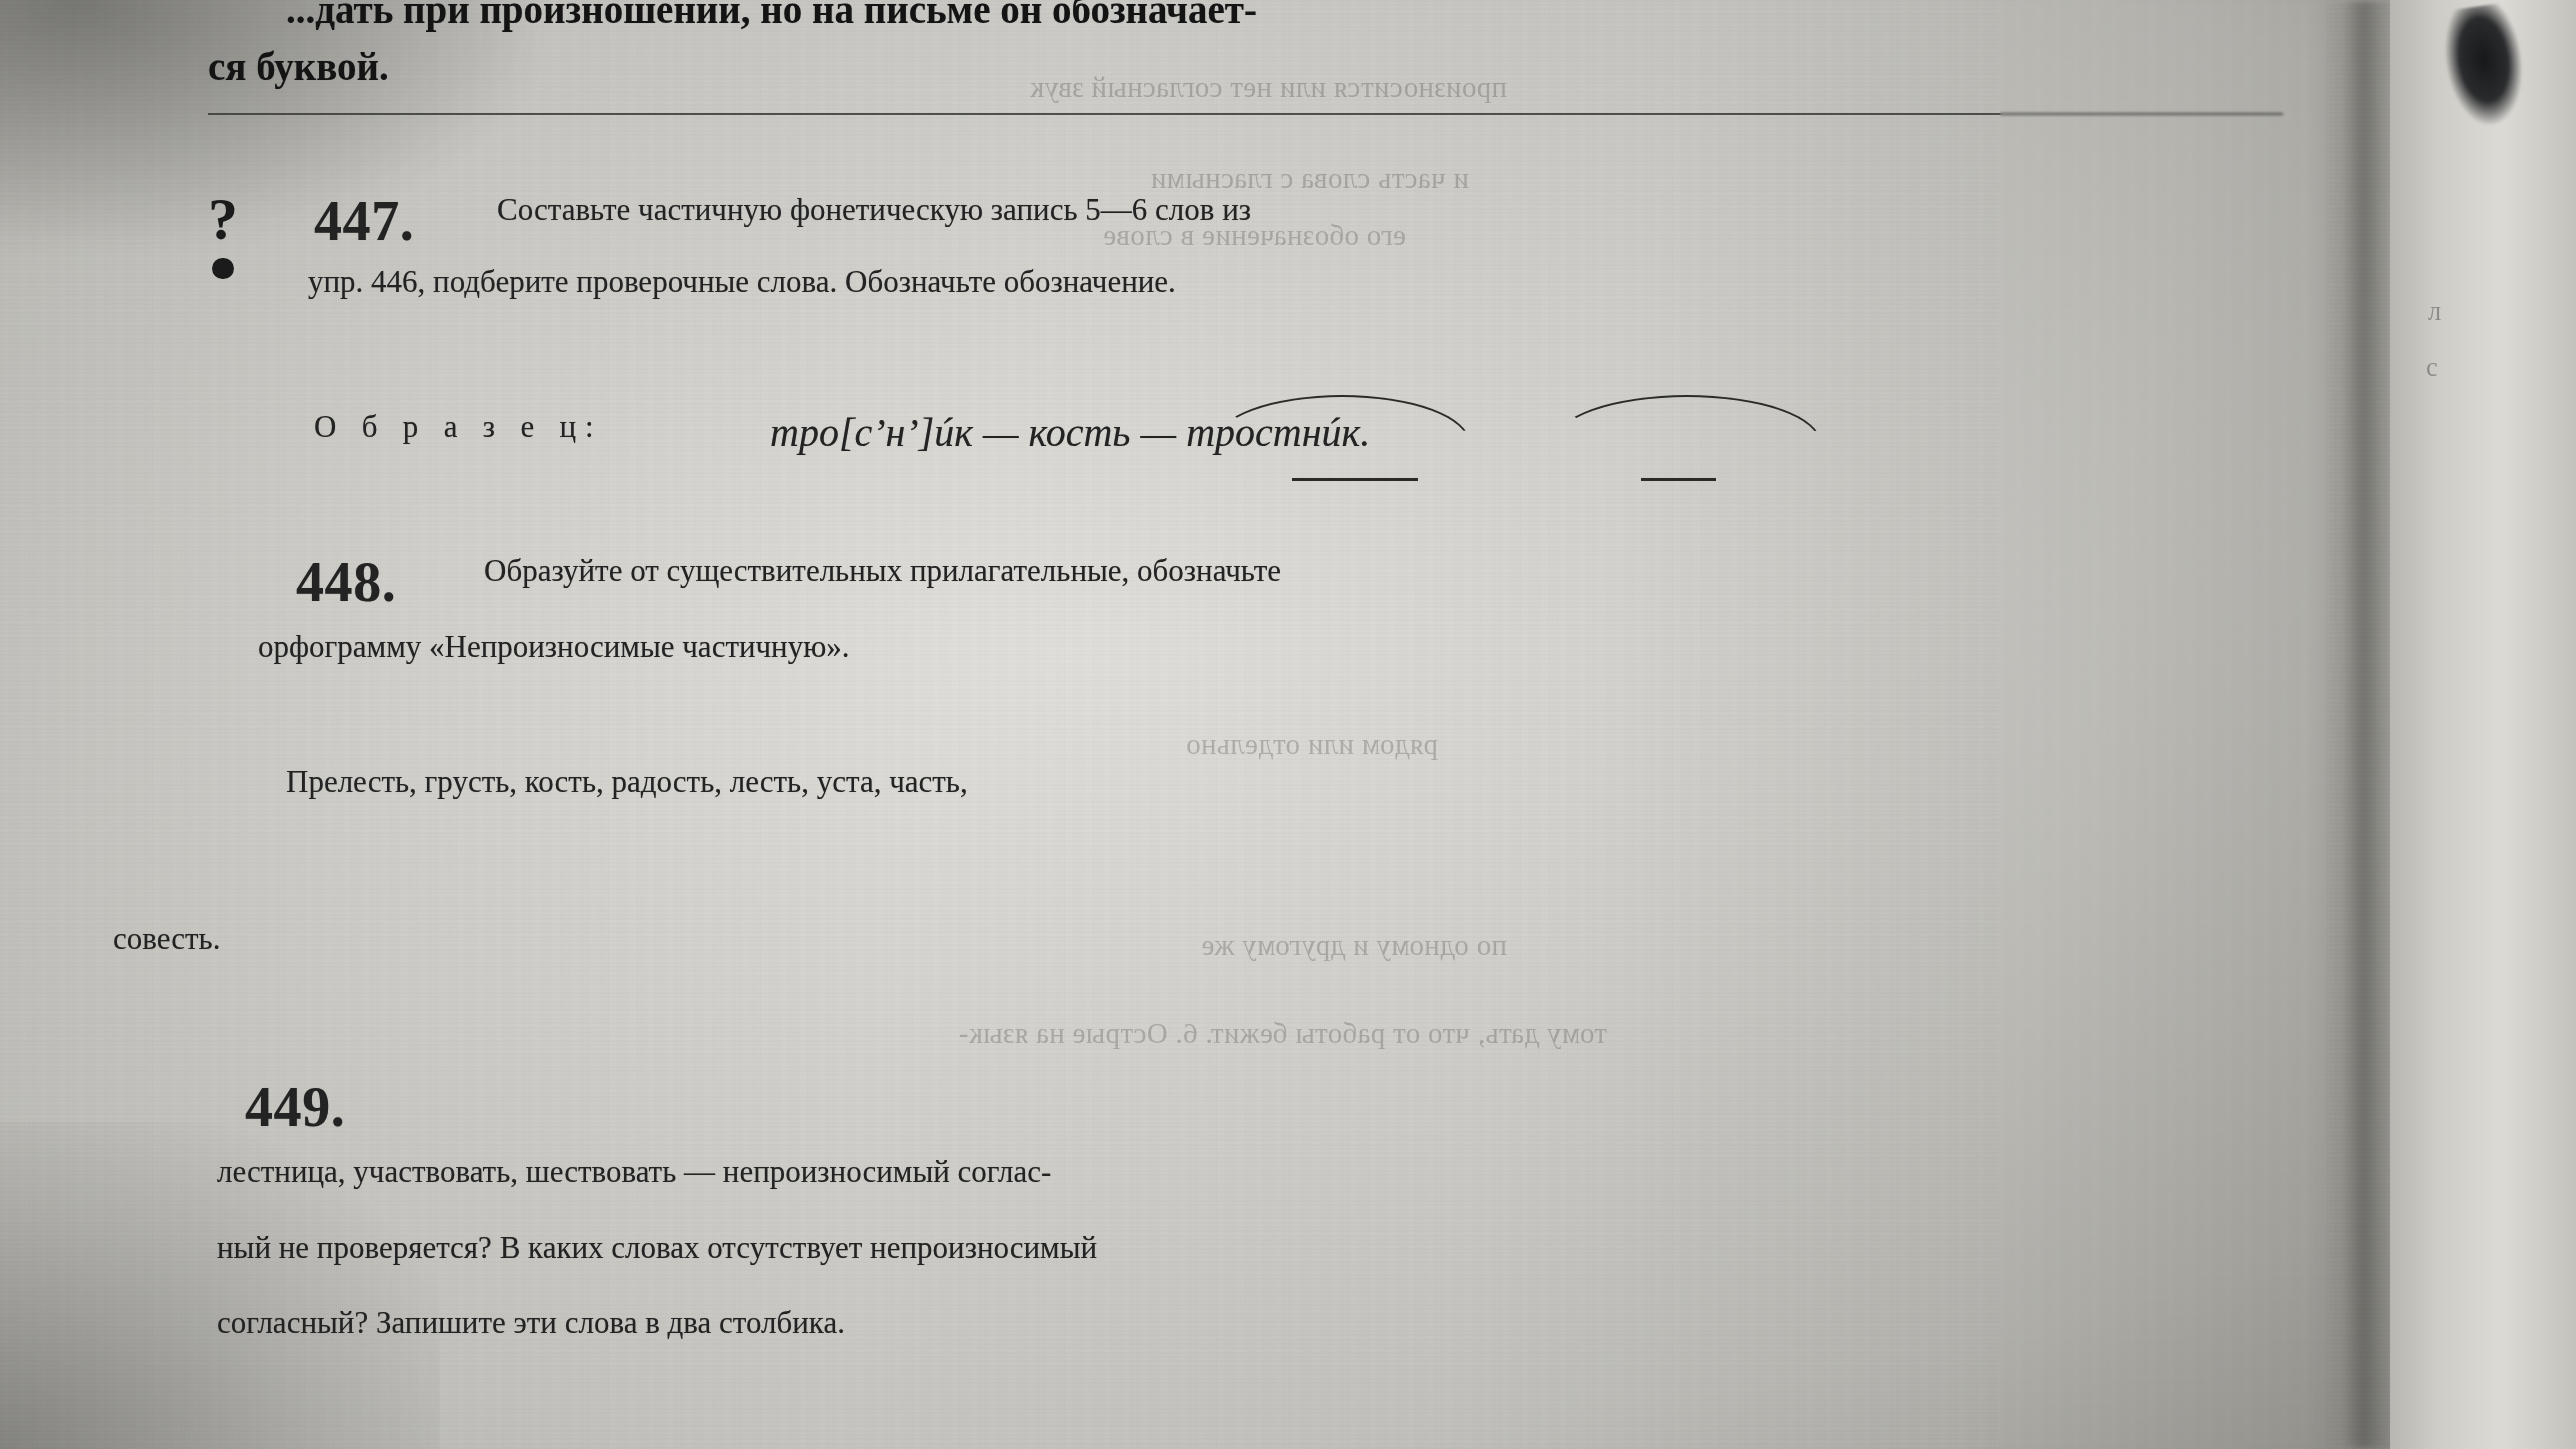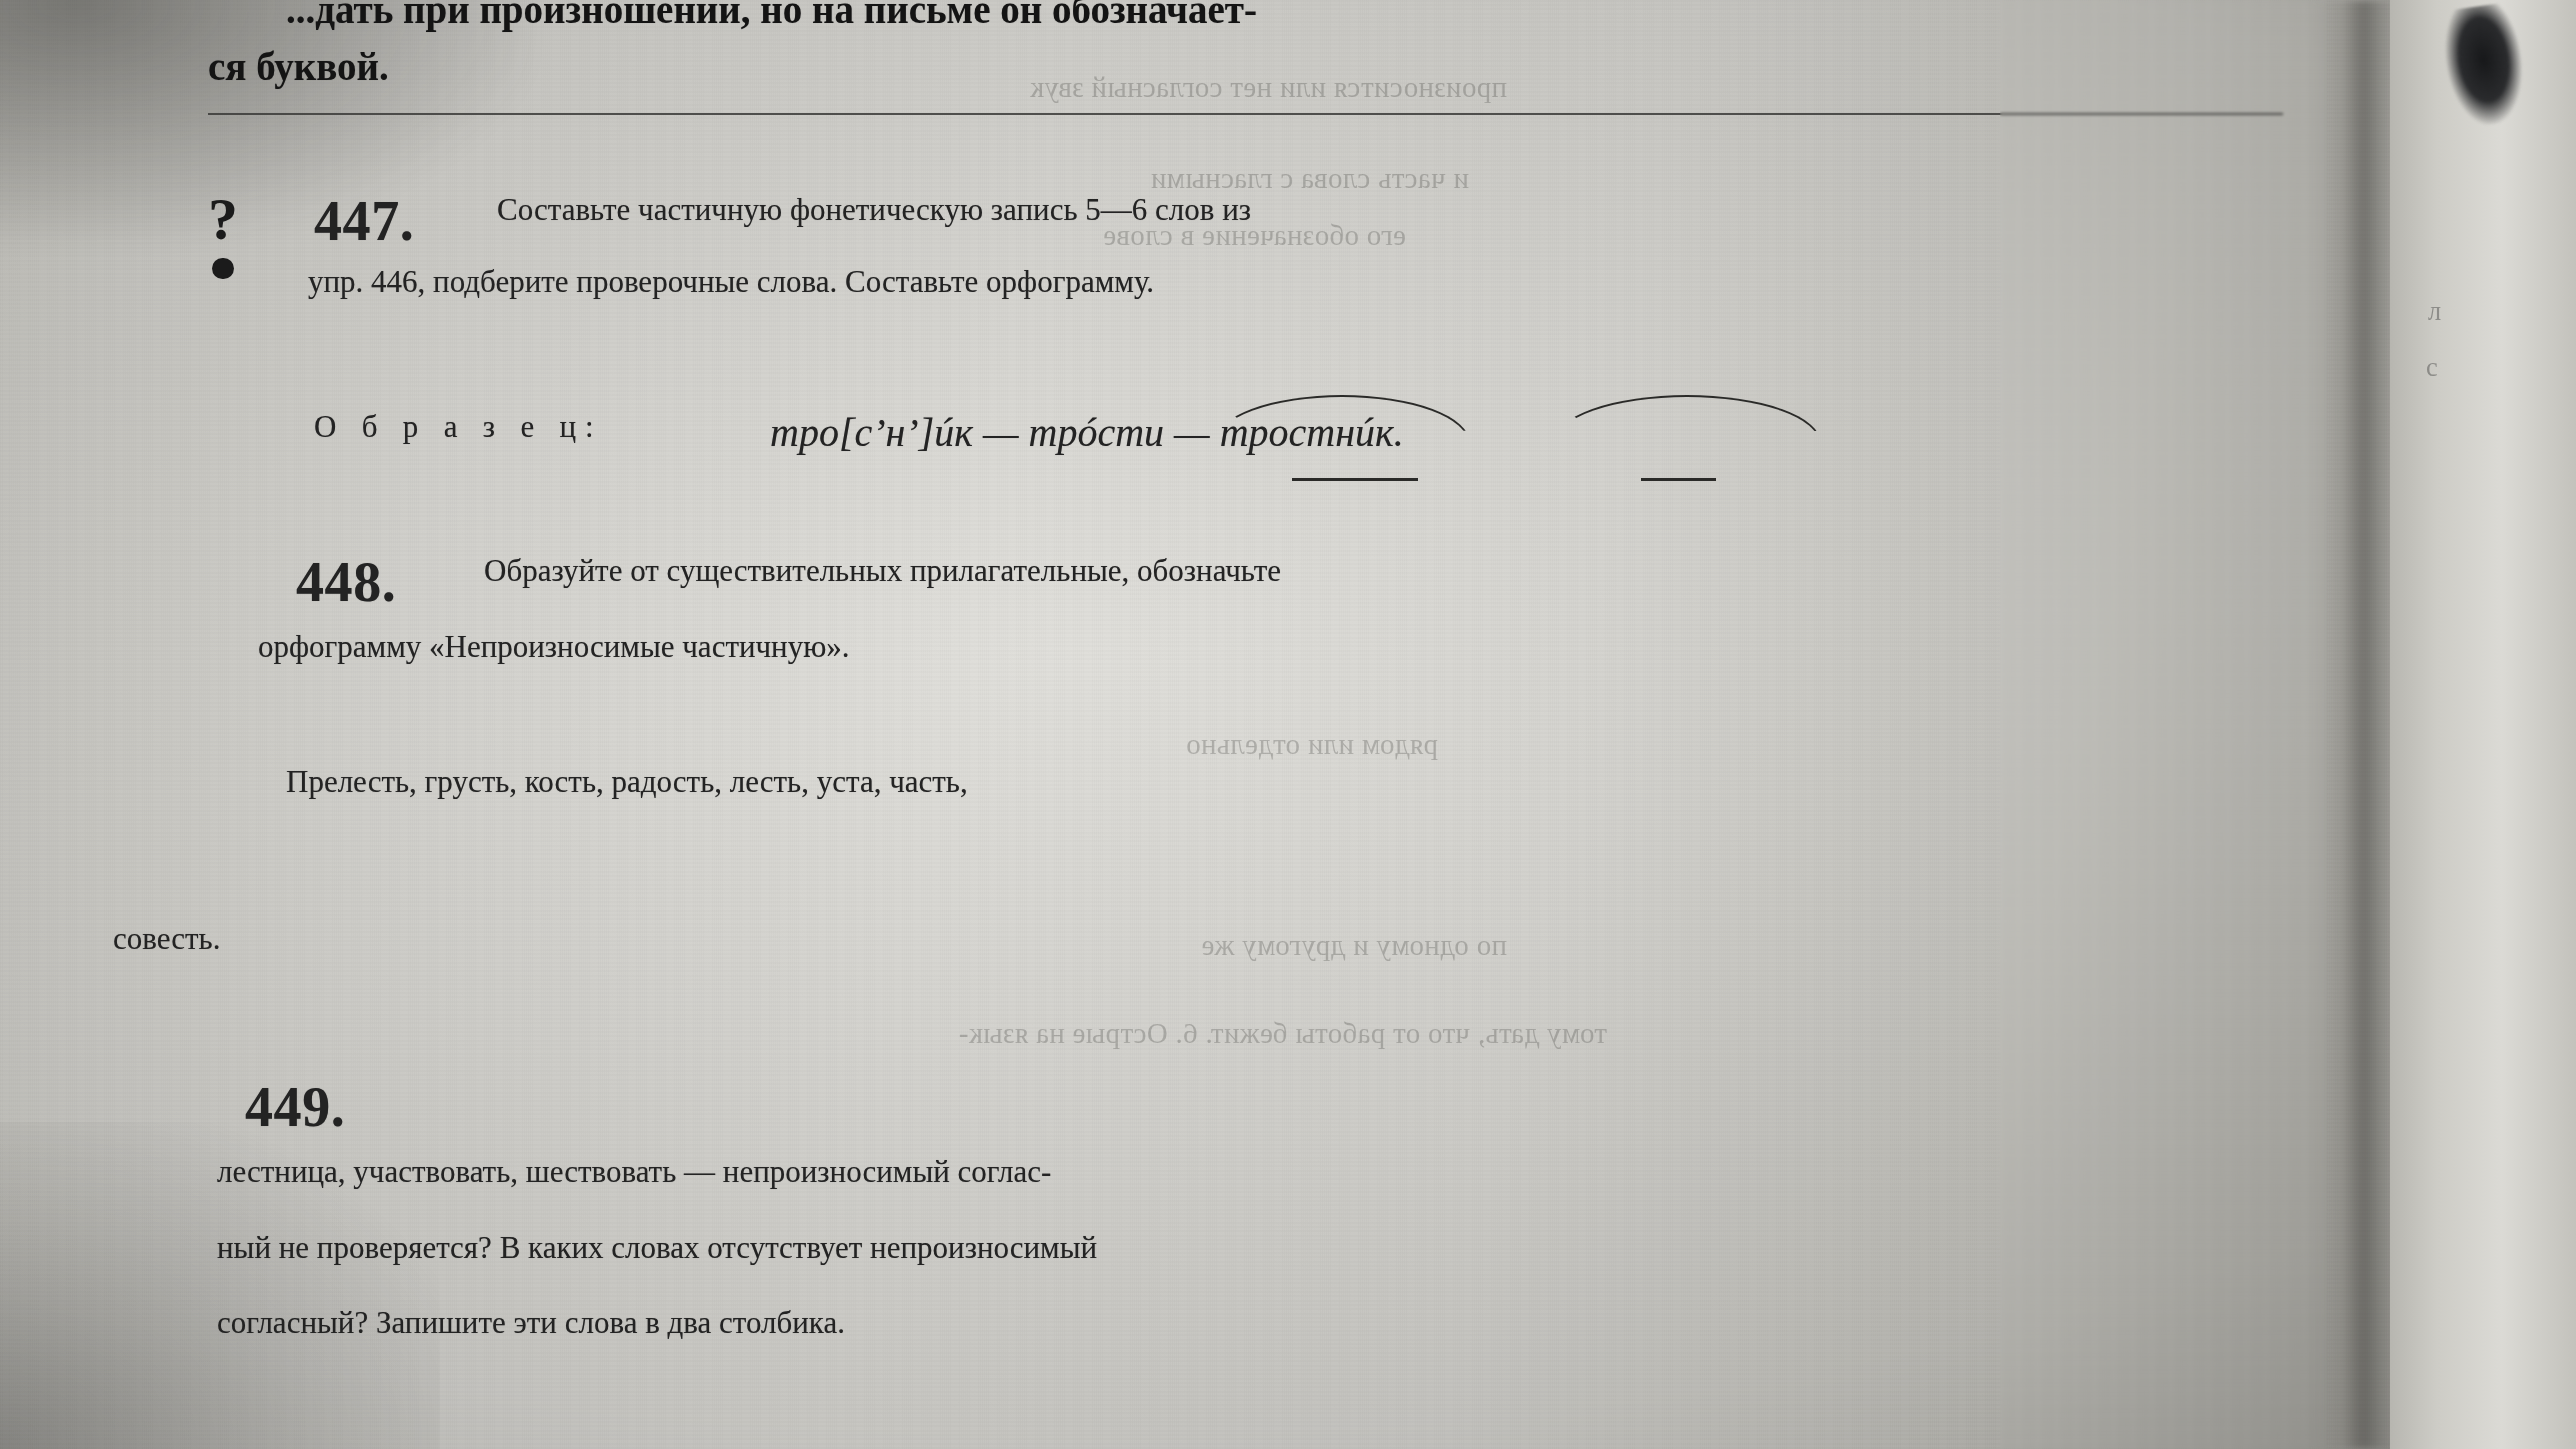--- a/index.html
+++ b/index.html
@@ -201,24 +201,24 @@
 
     <div class="rule" style="left:208px; top:113px; width:2075px;"></div>
 
     <div style="left:208px; top:189px; display:flex; flex-direction:column; align-items:center;">
       <span class="qmark">?</span>
       <span class="qdot" style="display:block; margin-top:8.8px;"></span>
     </div>
 
     <div class="ln num" style="left:314px; top:189px;">447.</div>
     <div class="ln body" style="left:497px; top:192px;">Составьте частичную фонетическую запись 5—6 слов из</div>
-    <div class="ln body" style="left:308px; top:264px;">упр. 446, подберите проверочные слова. Составьте орфограмму.</div>
+    <div class="ln body" style="left:308px; top:264px;">упр. 446, подберите проверочные слова. Обозначьте обозначение.</div>
 
     <div class="ln body sp" style="left:314px; top:409px;">О б р а з е ц:</div>
-    <div class="ln body ital" style="left:770px; top:409px; font-size:40px;">тро[с’н’]úк — трóсти — тростнúк.</div>
+    <div class="ln body ital" style="left:770px; top:409px; font-size:40px;">тро[с’н’]úк — кость — тростнúк.</div>
 
     <div class="arc" style="left:1214px; top:395px; width:252px; height:44px;"></div>
     <div class="arc" style="left:1553px; top:395px; width:264px; height:44px;"></div>
     <div class="uline" style="left:1292px; top:478px; width:126px;"></div>
     <div class="uline" style="left:1641px; top:478px; width:75px;"></div>
 
     <div class="ln num" style="left:296px; top:550px;">448.</div>
     <div class="ln body" style="left:484px; top:553px;">Образуйте от существительных прилагательные, обозначьте</div>
     <div class="ln body" style="left:258px; top:629px;">орфограмму «Непроизносимые частичную».</div>
 

